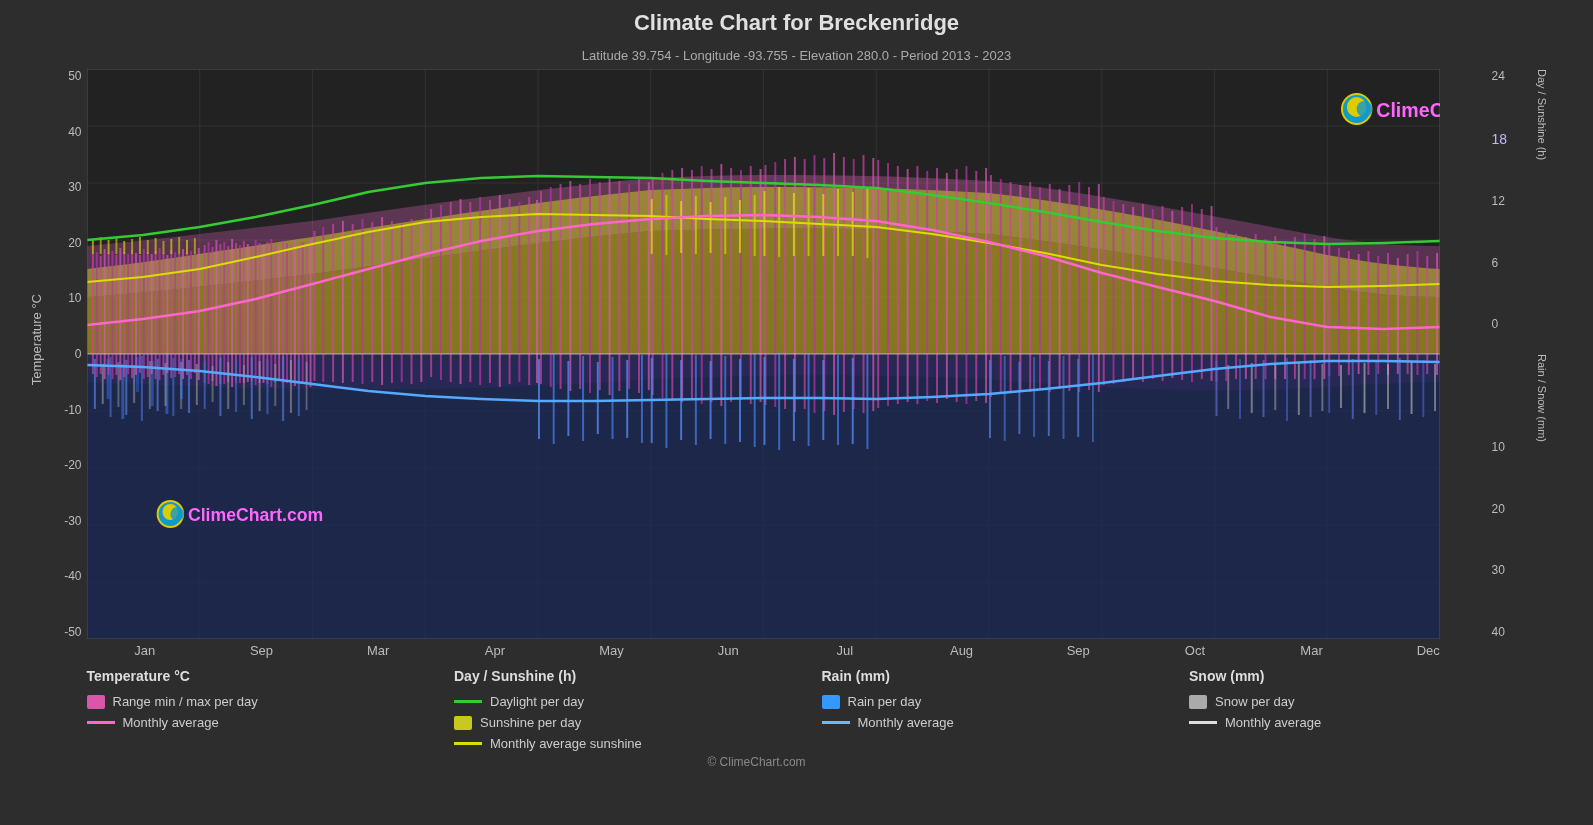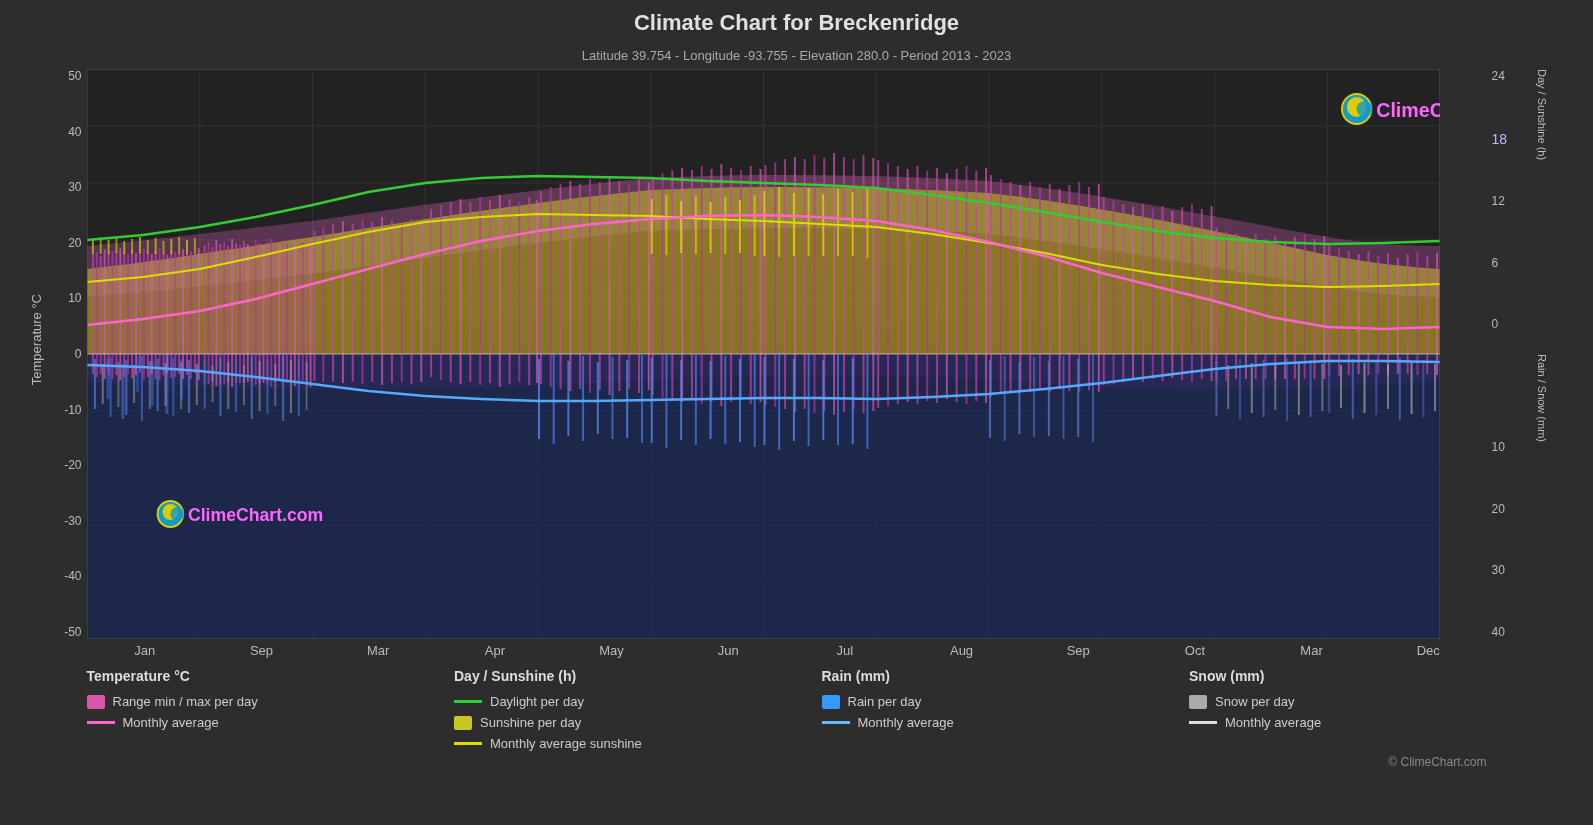--- a/index.html
+++ b/index.html
@@ -142,21 +142,21 @@
       flex-shrink: 0;
     }
     .legend-line {
       width: 28px;
       height: 3px;
       display: inline-block;
       flex-shrink: 0;
     }
     .copyright {
       width: 1540px;
-      text-align: right;
+      text-align: center;
       font-size: 12px;
       color: #888;
       padding-right: 80px;
       margin-top: 4px;
     }
   </style>
 </head>
 <body>
 
 <div class="page-container">

